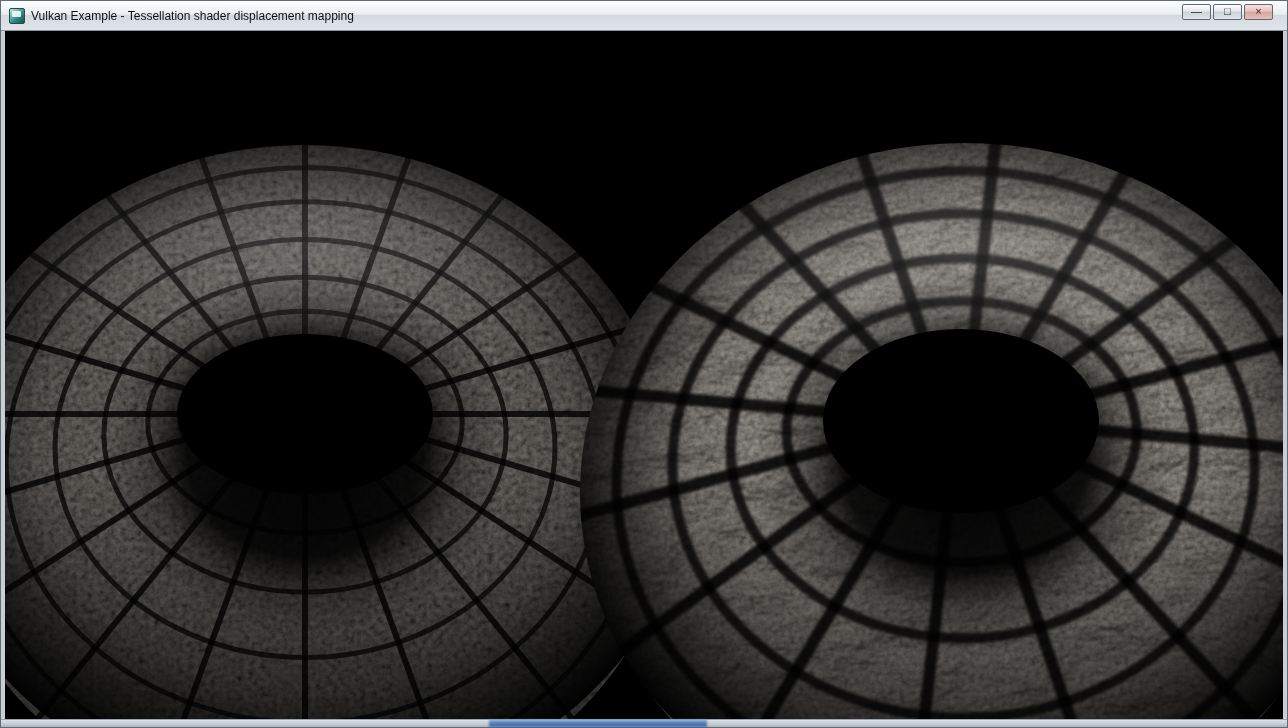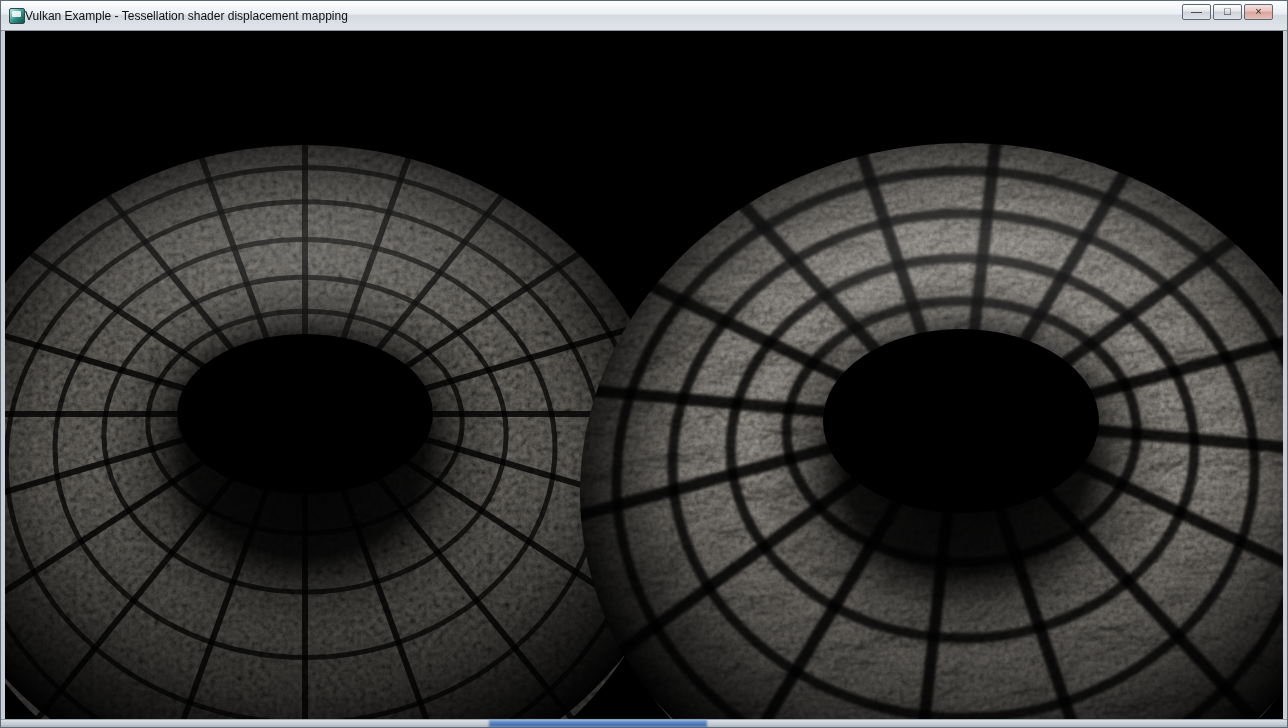--- a/index.html
+++ b/index.html
@@ -3,21 +3,21 @@
 <meta charset="utf-8">
 <style>
   html,body{margin:0;padding:0;background:#222;}
   body{width:1288px;height:728px;font-family:"Liberation Sans",sans-serif;}
   .window{
     width:1288px;height:728px;display:flex;flex-direction:column;
     background:#000;box-sizing:border-box;border:1px solid #5f6b76;
   }
   
   .titlebar{
-    height:30px;flex:0 0 30px;display:flex;align-items:center;
+    height:30px;flex:0 0 30px;display:flex;align-items:center;gap:6px;
     padding:0 8px;box-sizing:border-box;position:relative;
     background:linear-gradient(180deg,#fdfeff 0%,#eaeef2 45%,#d4dae1 50%,#dfe5ea 100%);
     border-bottom:1px solid #8b949c;
   }
   .app-icon{
     width:16px;height:16px;flex:0 0 16px;border-radius:2px;
     background:linear-gradient(135deg,#bfeee8 0%,#2e8f86 55%,#16514c 100%);
     border:1px solid #2a4a48;box-sizing:border-box;position:relative;
   }
   .app-icon::after{

